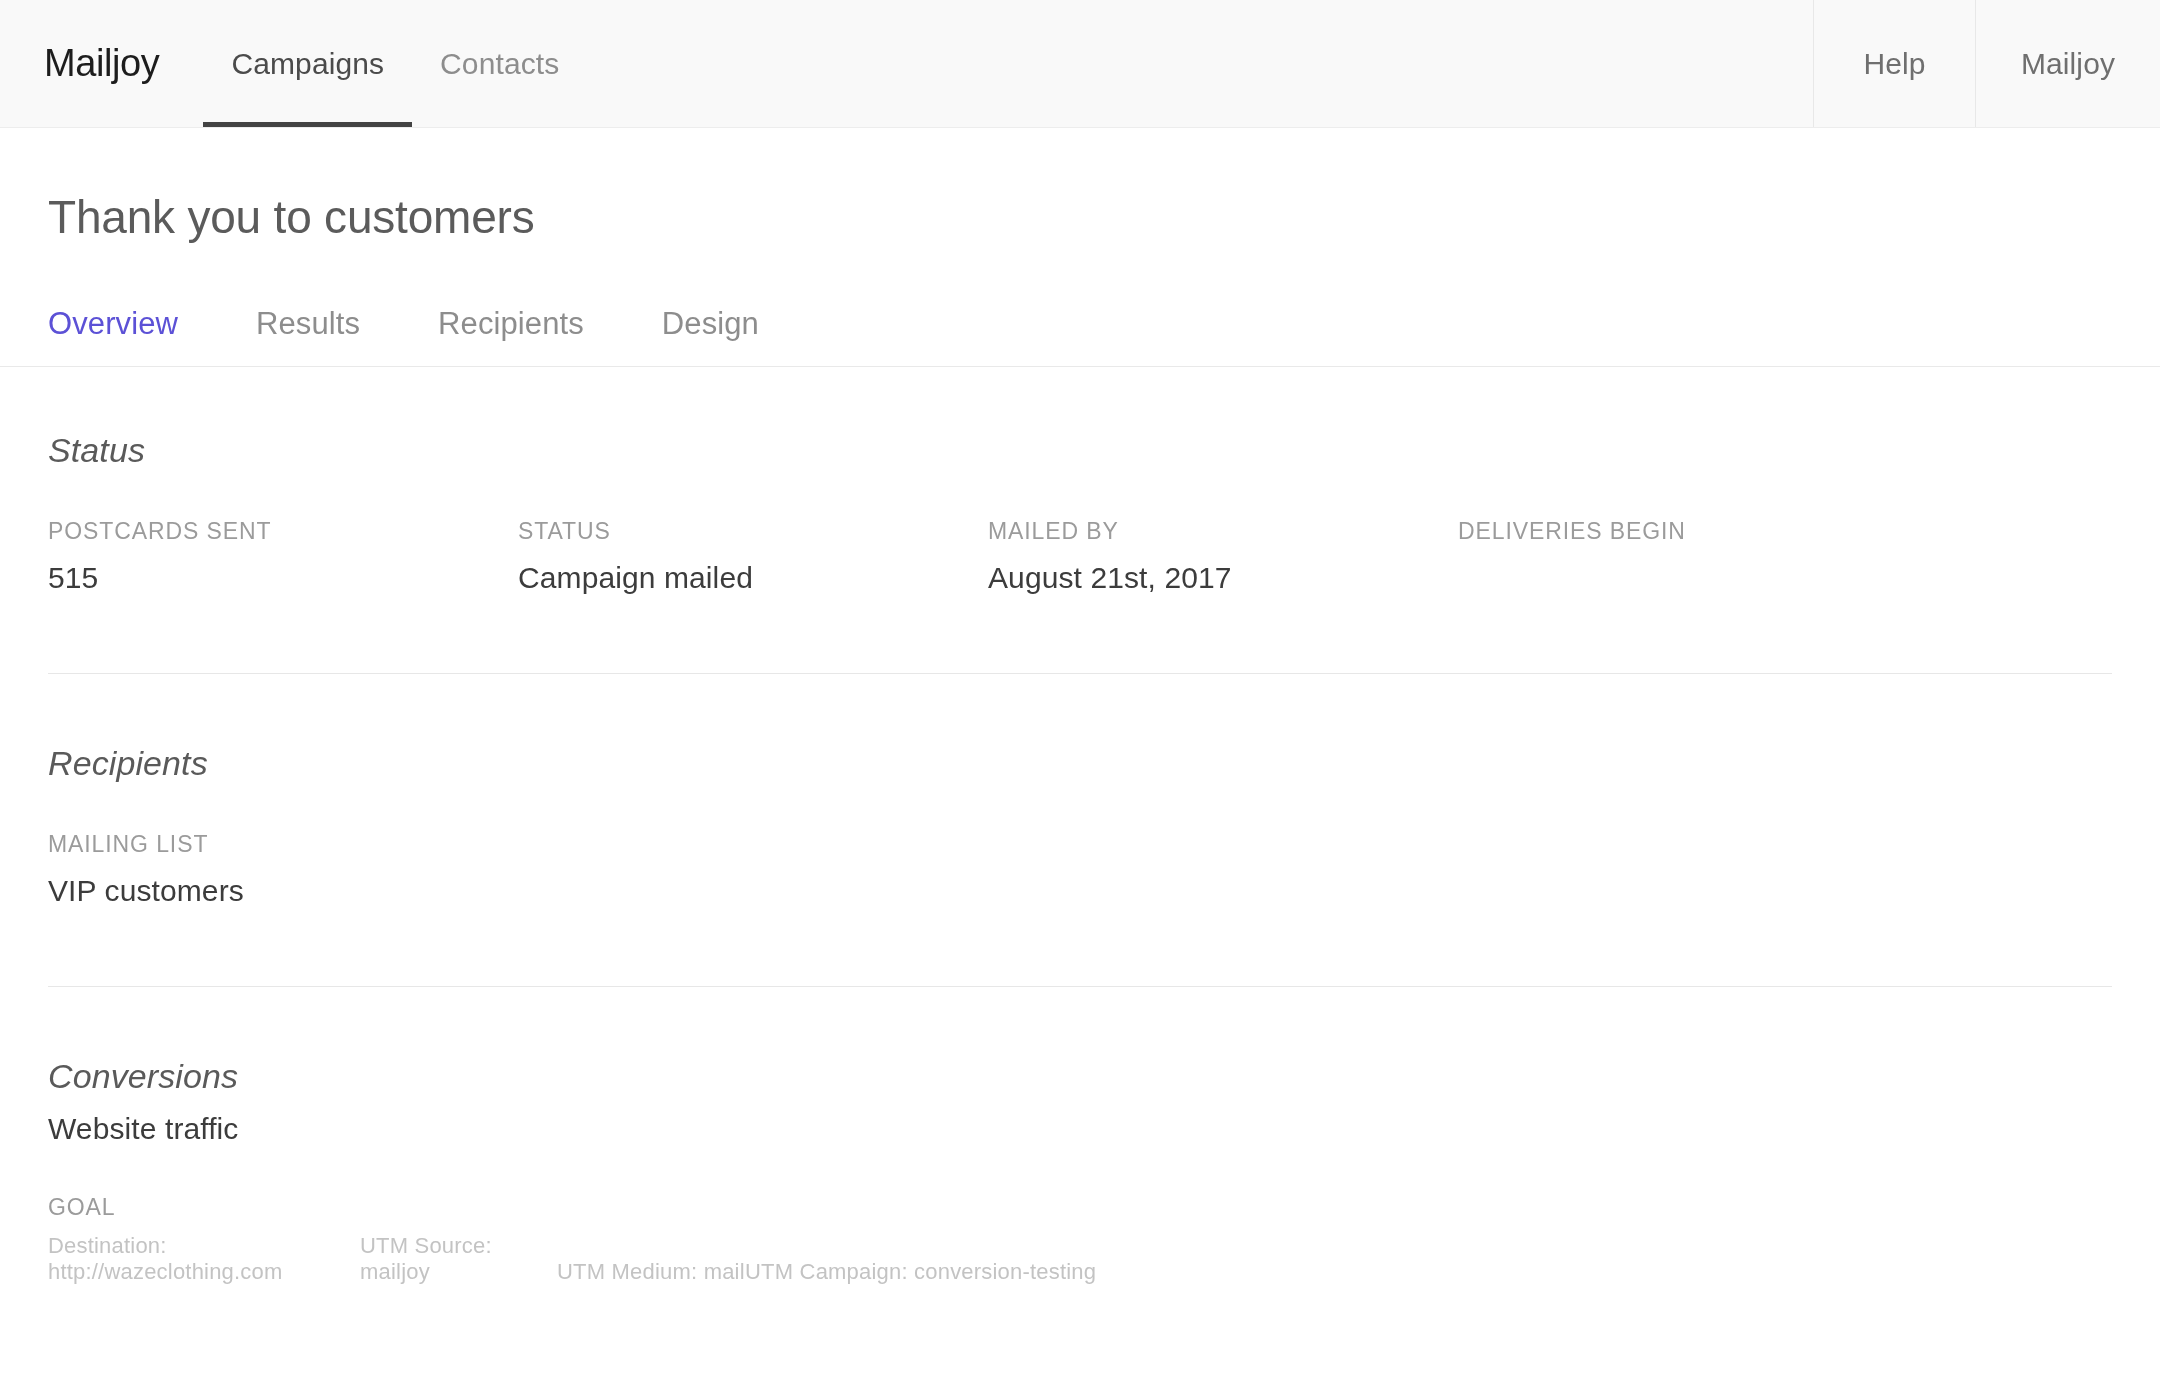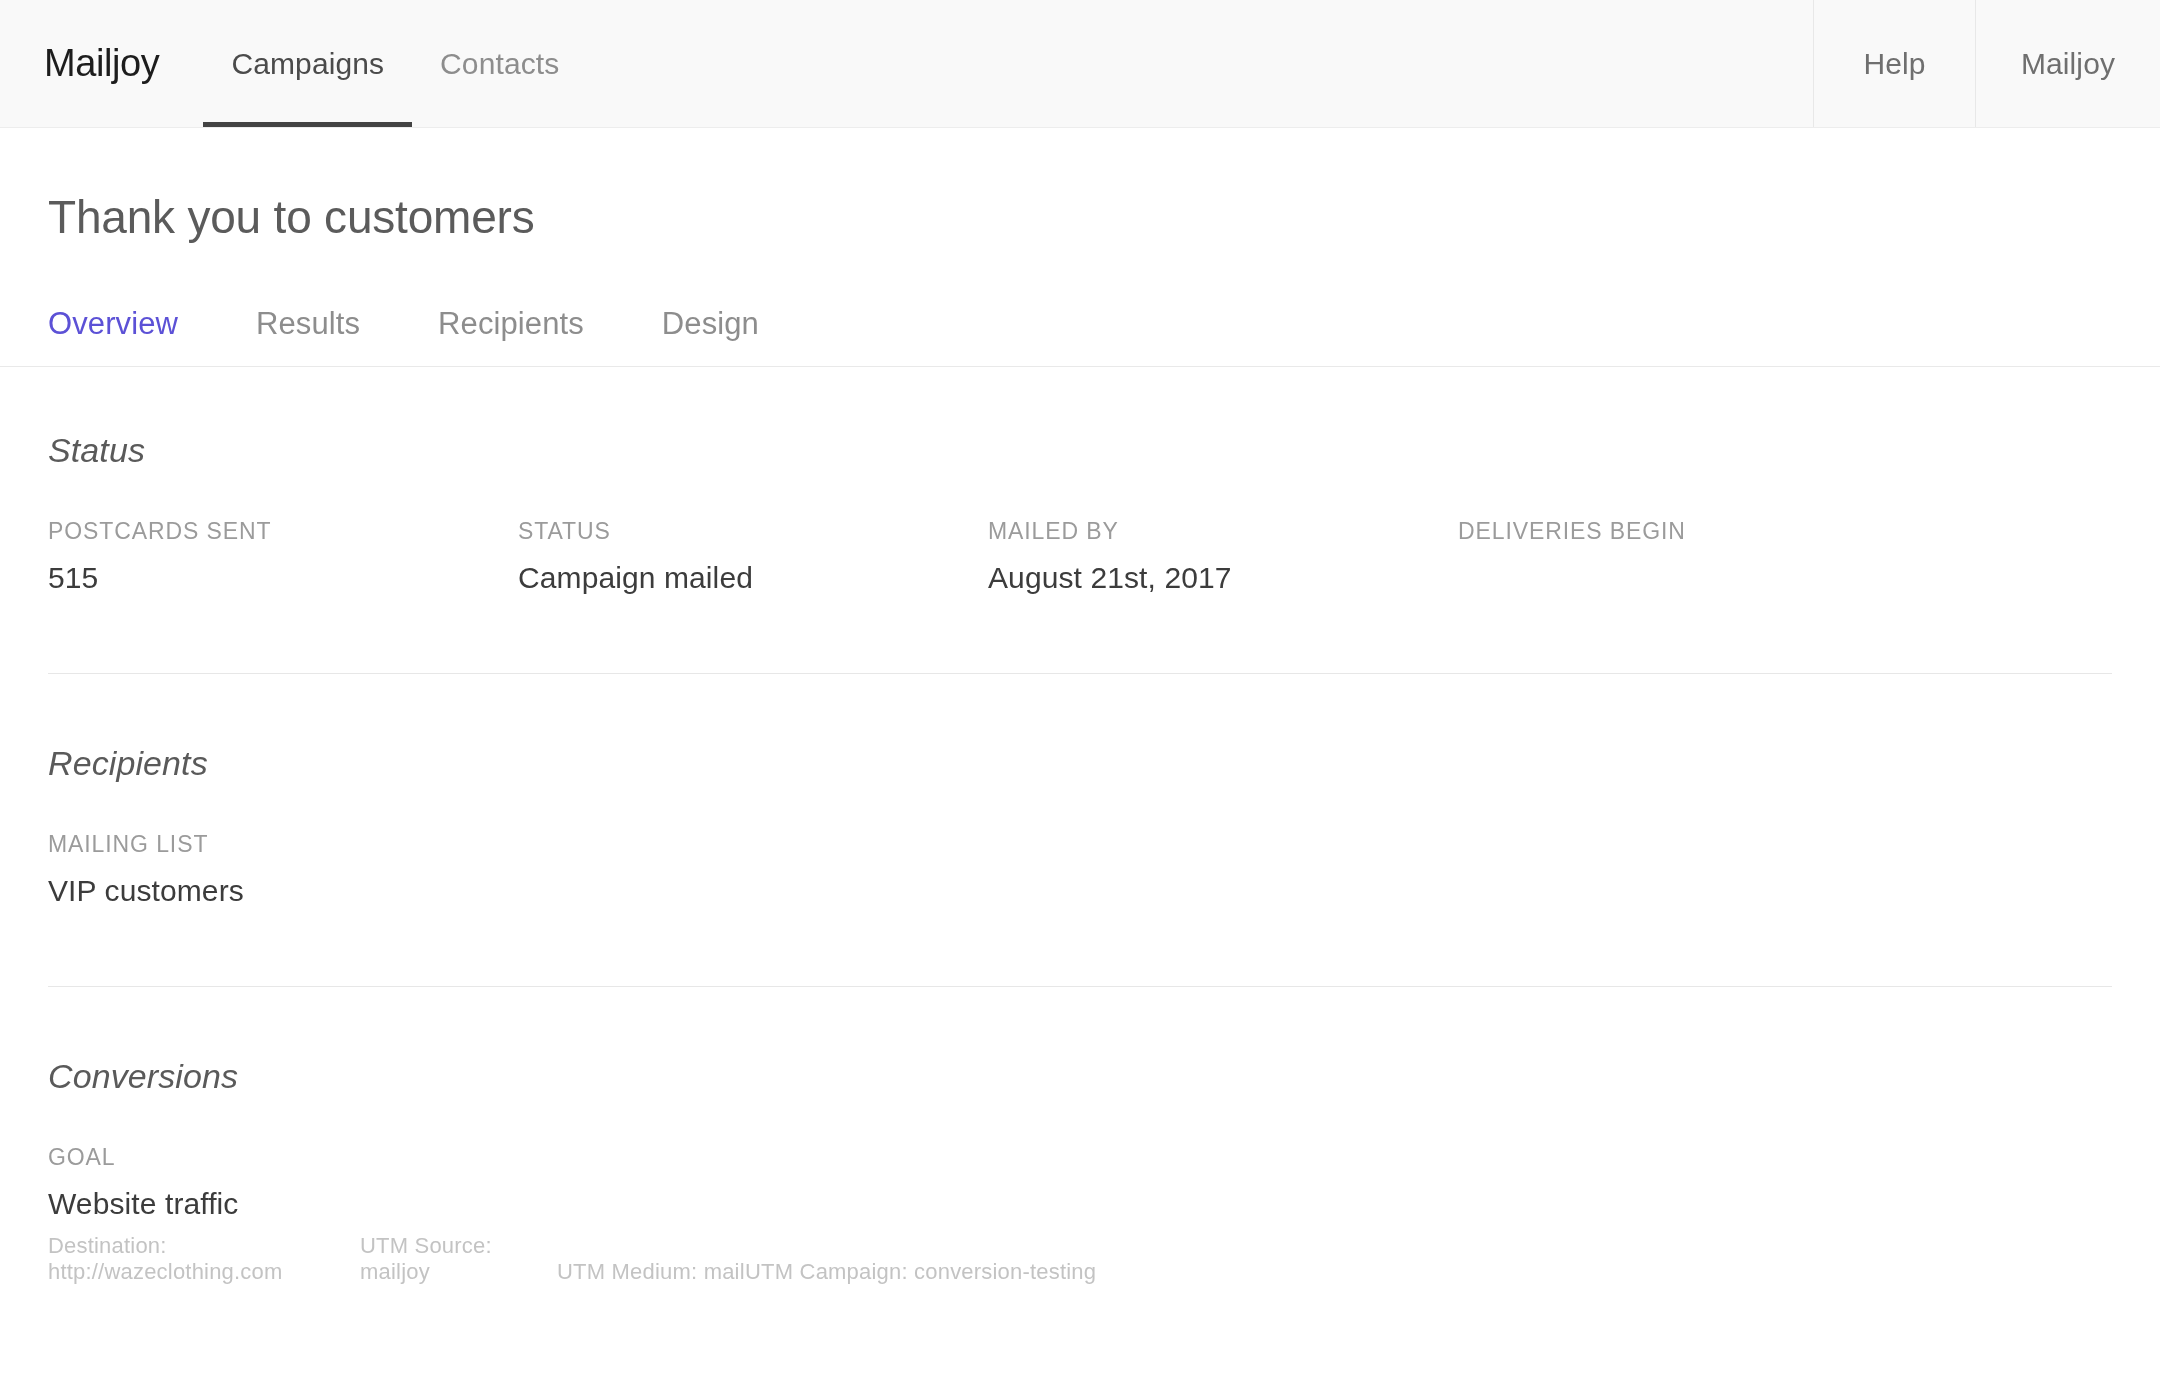--- a/index.html
+++ b/index.html
@@ -285,29 +285,29 @@
 
     <div class="sp-recip-bottom"></div>
   </div>
   <div class="section-rule"></div>
 
   <div class="section">
     <div class="sp-conv-head">
       <div class="section-heading">Conversions</div>
     </div>
 
+    <div class="field-grid sp-conv-values">
+      <div class="field-col">
+        <div class="field-value">Website traffic</div>
+      </div>
+    </div>
+
     <div class="field-grid sp-conv-labels">
       <div class="field-col">
         <div class="field-label">GOAL</div>
-      </div>
-    </div>
-
-    <div class="field-grid sp-conv-values">
-      <div class="field-col">
-        <div class="field-value">Website traffic</div>
       </div>
     </div>
 
     <div class="utm-row sp-conv-utm">
       <div class="utm-item" style="width:312px">Destination: http://wazeclothing.com</div>
       <div class="utm-item" style="width:197px">UTM Source: mailjoy</div>
       <div class="utm-item" style="width:188px">UTM Medium: mail</div>
       <div class="utm-item">UTM Campaign: conversion-testing</div>
     </div>
   </div>

